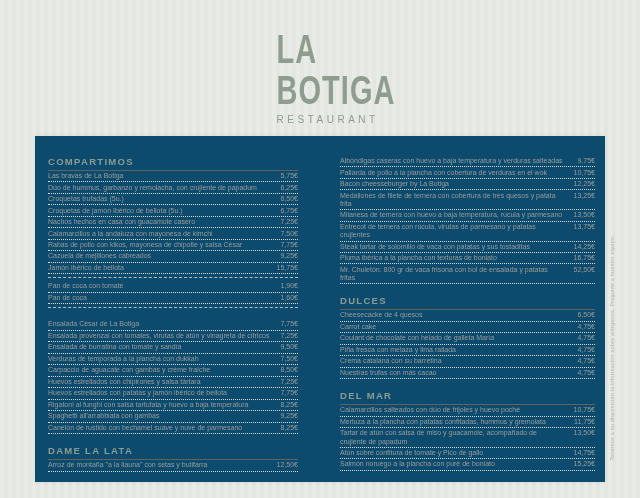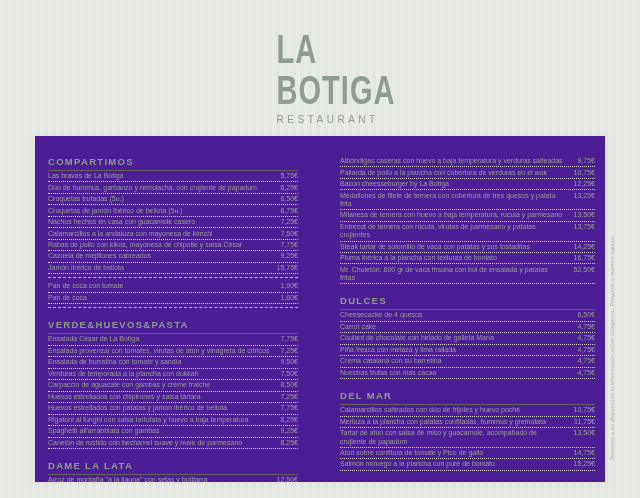--- a/index.html
+++ b/index.html
@@ -9,21 +9,21 @@
     background:repeating-linear-gradient(90deg,#e9ebe6 0px,#e9ebe6 4px,#e4e6e1 4px,#e4e6e1 8px);
   }
   
   .logo-wrap{position:absolute;top:30px;left:16px;width:100%;text-align:center;}
   .logo-block{display:inline-block;text-align:left;}
   .logo-line{font-weight:bold;color:#8e9d8f;font-size:29px;line-height:29px;letter-spacing:1px;
     transform:scaleY(1.38);transform-origin:left top;height:41px;}
   .logo-sub{margin-top:2px;font-size:10px;letter-spacing:3.5px;color:#8e9d8f;}
   
   .card{position:absolute;left:35px;top:136px;width:570px;height:346px;box-sizing:border-box;
-    background:#4c1d95;box-shadow:0 0 5px rgba(0,0,0,.08);
+    background:#0c4a6e;box-shadow:0 0 5px rgba(0,0,0,.08);
     padding:20px 10px 8px 13px;display:flex;gap:42px;overflow:hidden;}
   .col-left{width:250px;flex:0 0 auto;}
   .col-right{width:255px;flex:0 0 auto;display:flex;flex-direction:column;}
   .section{margin-bottom:11px;}
   .section-title{margin:0;font-size:9.5px;font-weight:bold;letter-spacing:1.3px;color:#8e9c90;
     padding-bottom:3px;border-bottom:1px solid #63635d;}
   .row{display:flex;justify-content:space-between;align-items:flex-start;gap:10px;
     padding:1.1px 0;border-bottom:1px dotted #d9d9d3;
     font-size:7px;line-height:8.3px;color:#9c9c98;}
   .row .nm{flex:1;}
@@ -93,21 +93,20 @@
             <span class="pr">1,90€</span>
           </div>
           <div class="row">
             <span class="nm">Pan de coca</span>
             <span class="pr">1,60€</span>
           </div>
         </div>
         <div class="dash-divider"></div>
       </section>
       <section class="section">
-        <h2 class="section-title">VERDE&amp;HUEVOS&amp;PASTA</h2>
         <div>
           <div class="row">
             <span class="nm">Ensalada César de La Botiga</span>
             <span class="pr">7,75€</span>
           </div>
           <div class="row">
             <span class="nm">Ensalada provenzal con tomates, virutas de atún y vinagreta de cítricos</span>
             <span class="pr">7,25€</span>
           </div>
           <div class="row">

